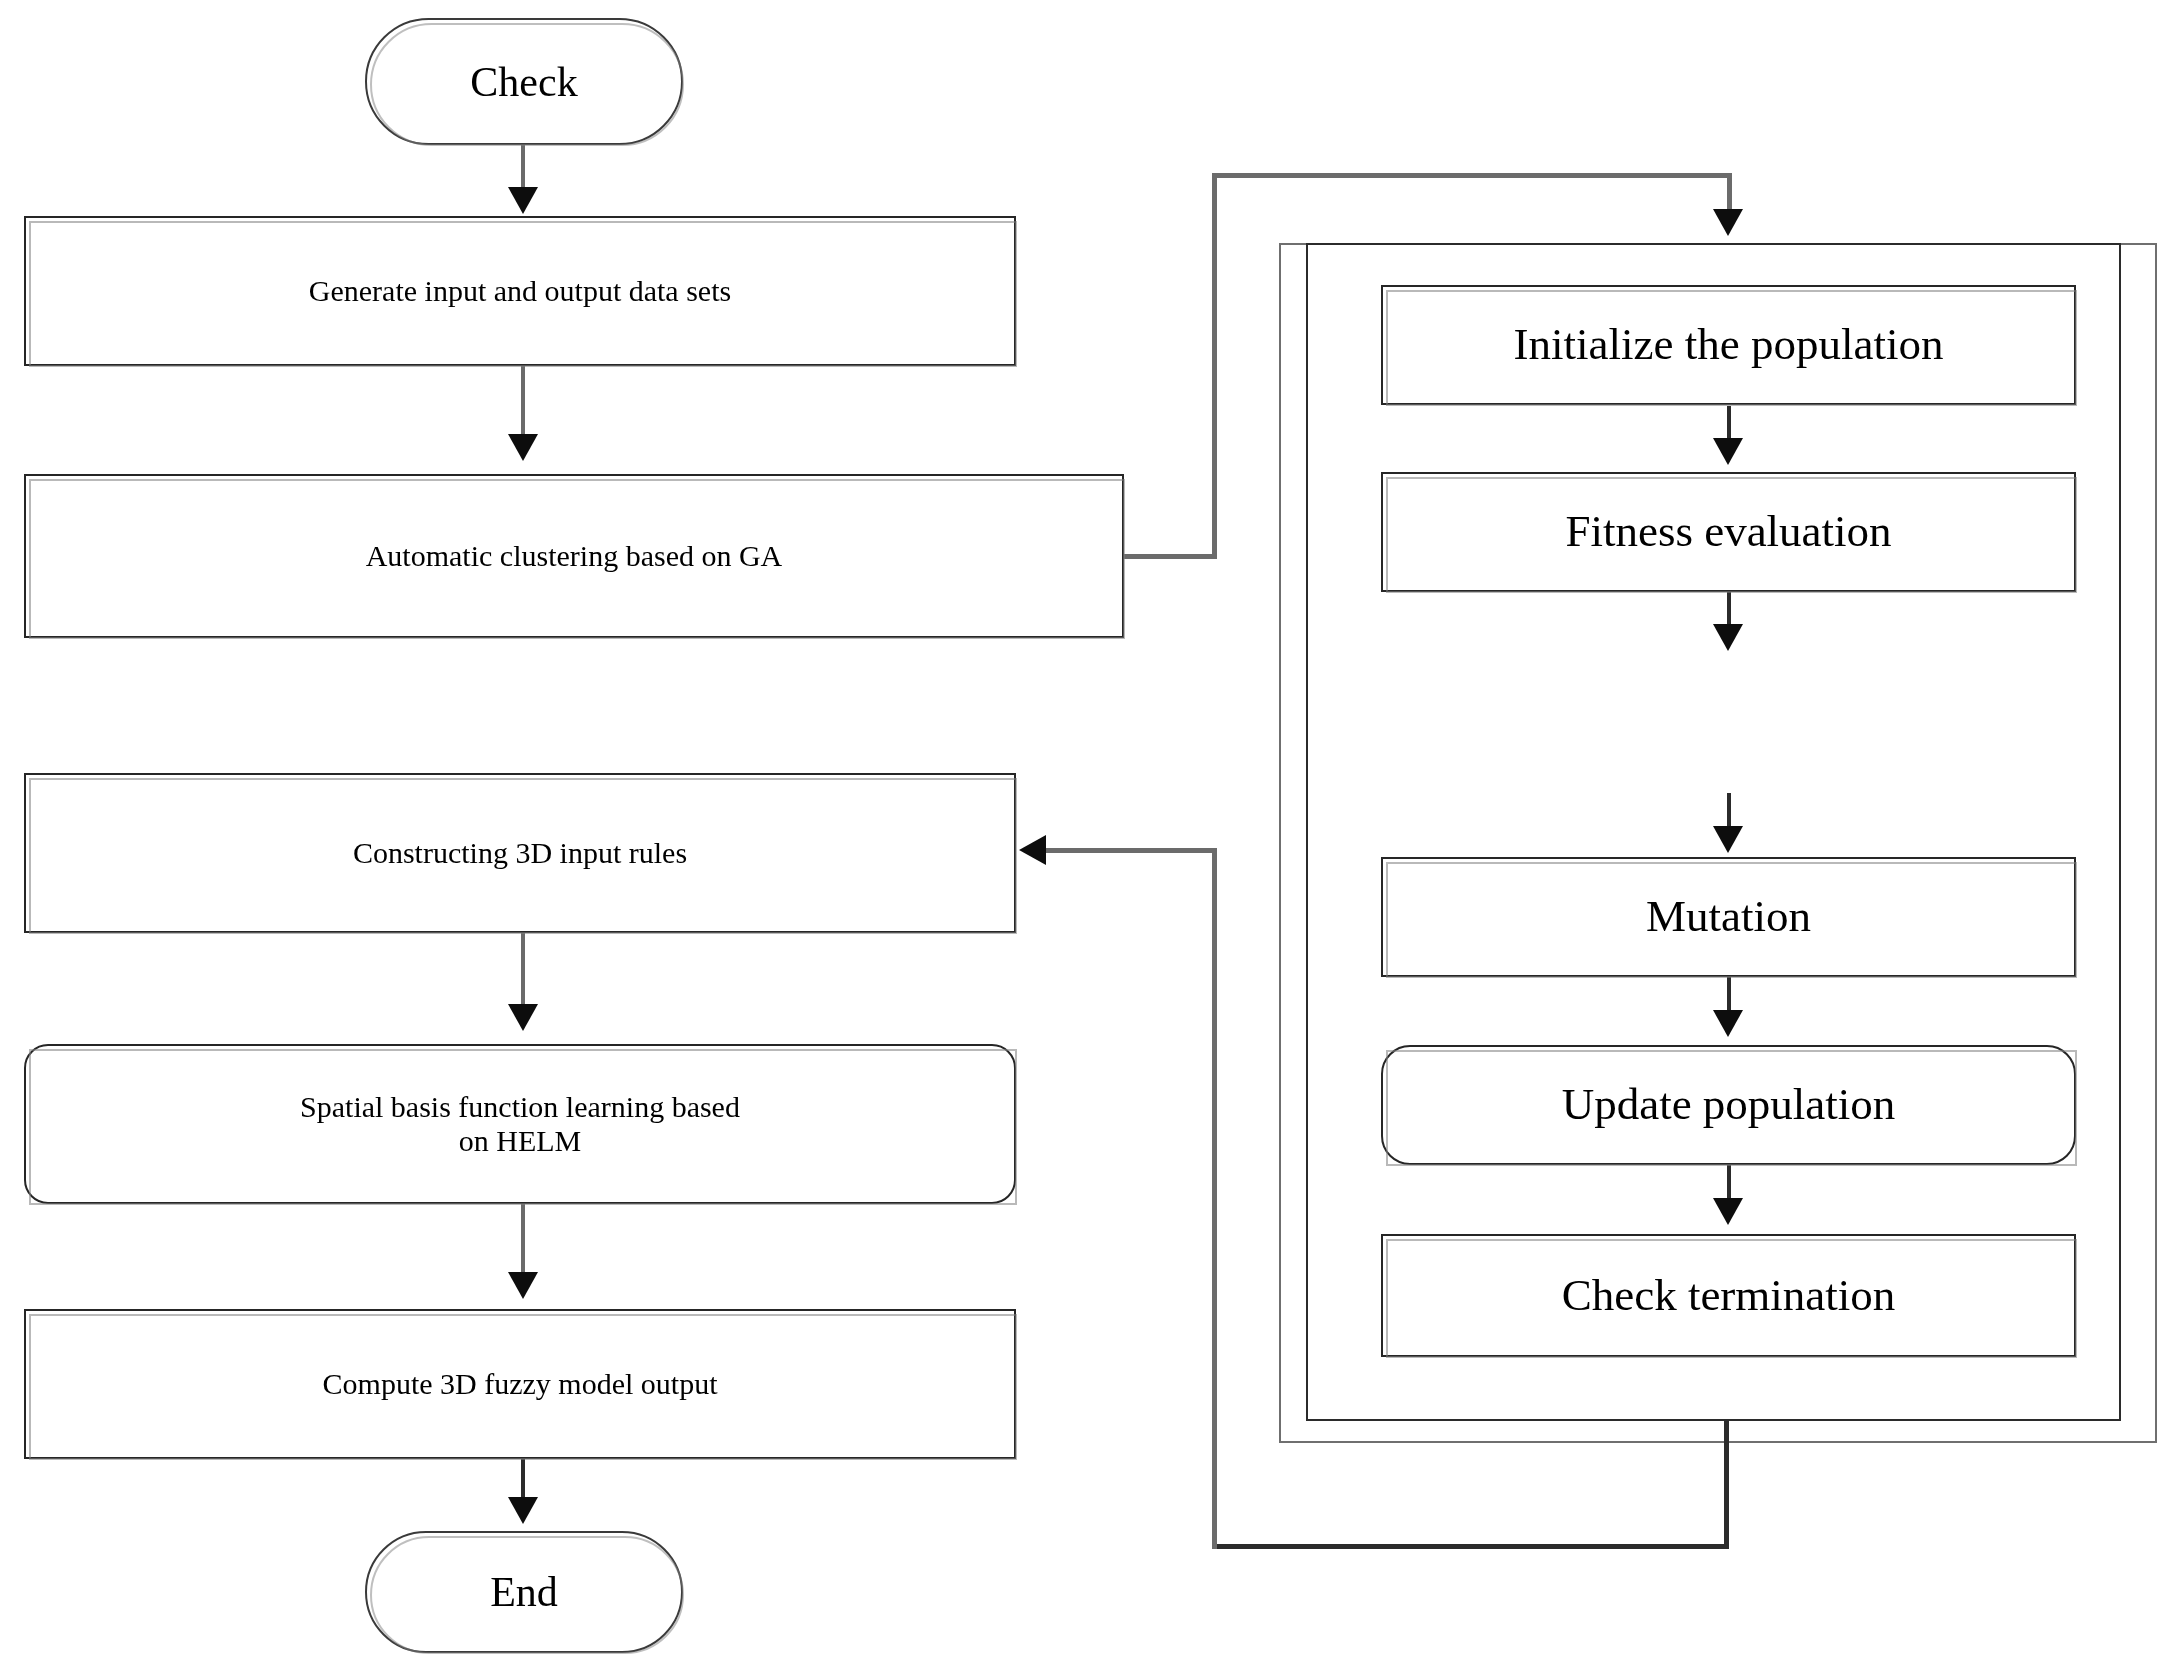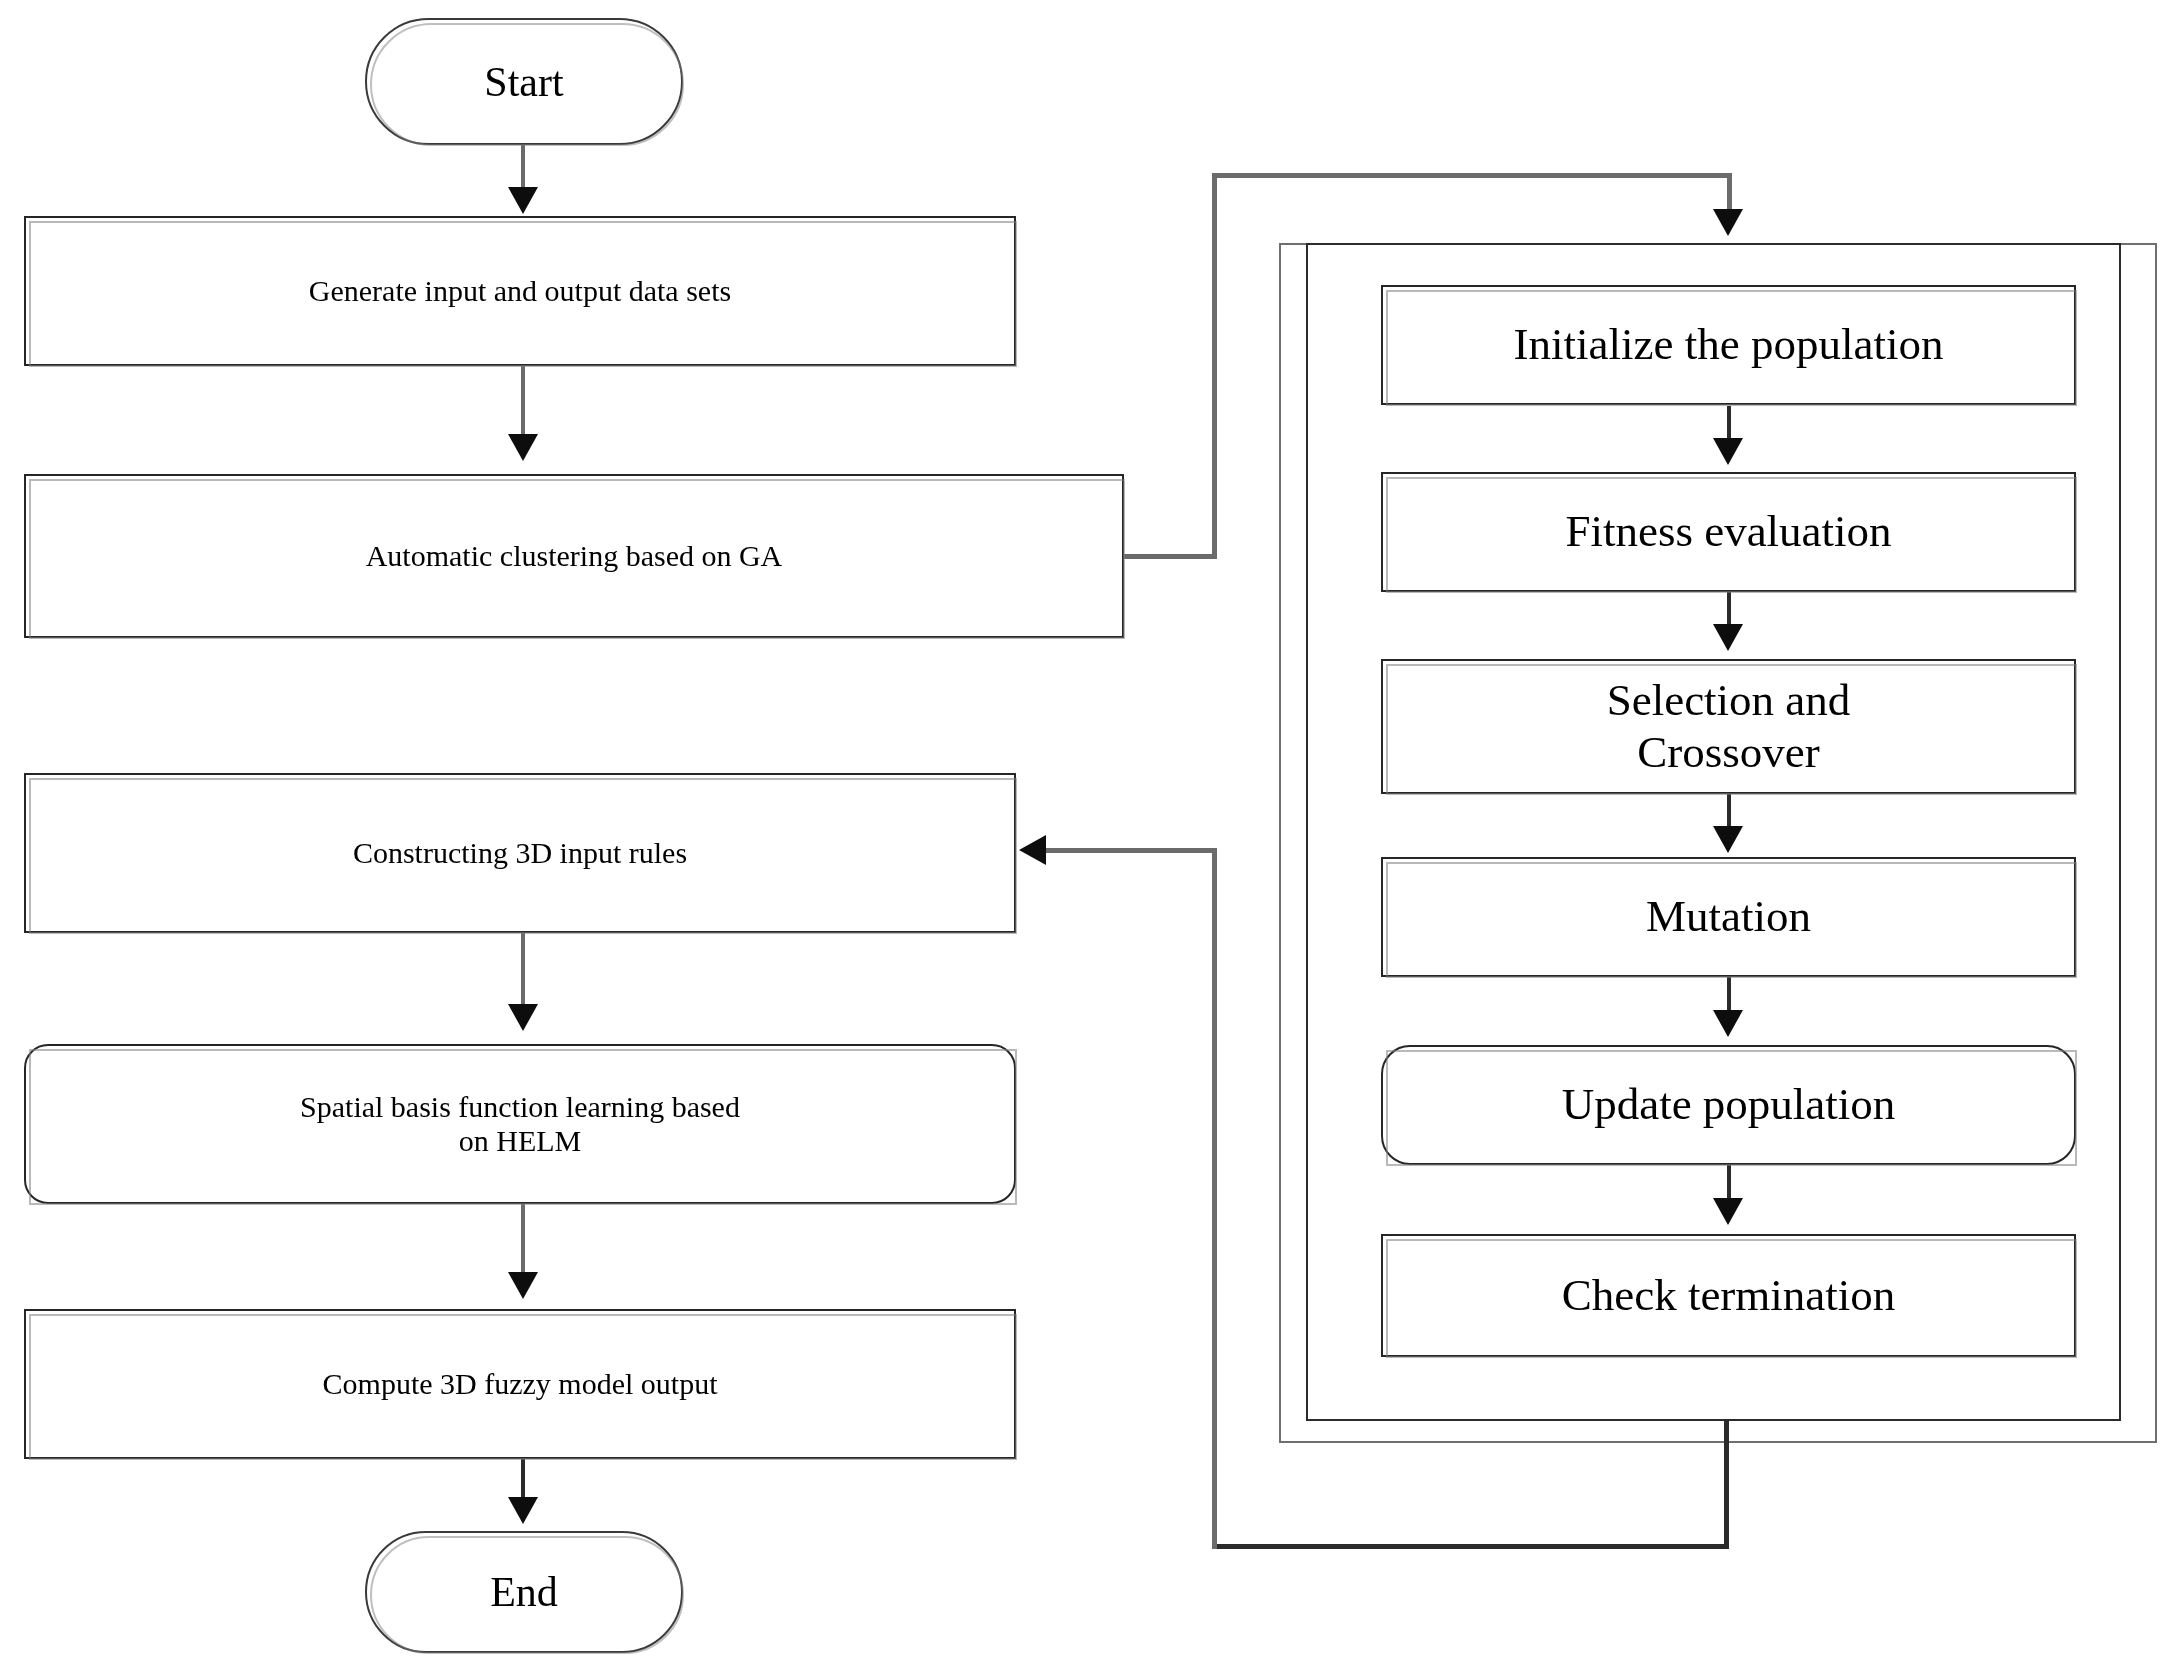--- a/index.html
+++ b/index.html
@@ -99,21 +99,21 @@
   .fs-lg{ font-size:42px; }
   .fs-md{ font-size:30px; }
   .fs-sm{ font-size:45px; }
 </style>
 </head>
 <body>
 
 <div id="canvas">
 
   <div class="terminator fs-lg" style="left:365px; top:18px; width:318px; height:127px;">
-    <span class="lbl">Start</span>
+    <span class="lbl">Check</span>
   </div>
 
   <div class="ln" style="left:521px; top:144px; width:4px; height:50px;"></div>
   <div class="arrow-down" style="left:508px; top:187px;"></div>
 
   <div class="node fs-md" style="left:24px; top:216px; width:992px; height:150px;">
     <span class="lbl">Generate input and output data sets</span>
   </div>
 
   <div class="ln" style="left:521px; top:366px; width:4px; height:89px;"></div>
@@ -158,24 +158,20 @@
   </div>
   <div class="ln dark" style="left:1727px; top:406px; width:4px; height:49px;"></div>
   <div class="arrow-down" style="left:1713px; top:438px;"></div>
 
   <div class="node fs-sm" style="left:1381px; top:472px; width:695px; height:120px;">
     <span class="lbl">Fitness evaluation</span>
   </div>
   <div class="ln dark" style="left:1727px; top:592px; width:4px; height:49px;"></div>
   <div class="arrow-down" style="left:1713px; top:624px;"></div>
 
-  <div class="node fs-sm" style="left:1381px; top:659px; width:695px; height:135px;">
-    <span class="lbl">Selection and
-Crossover</span>
-  </div>
   <div class="ln dark" style="left:1727px; top:793px; width:4px; height:47px;"></div>
   <div class="arrow-down" style="left:1713px; top:826px;"></div>
 
   <div class="node fs-sm" style="left:1381px; top:857px; width:695px; height:120px;">
     <span class="lbl">Mutation</span>
   </div>
   <div class="ln dark" style="left:1727px; top:977px; width:4px; height:49px;"></div>
   <div class="arrow-down" style="left:1713px; top:1010px;"></div>
 
   <div class="node fs-sm" style="left:1381px; top:1045px; width:695px; height:120px;border-radius:29px;">

